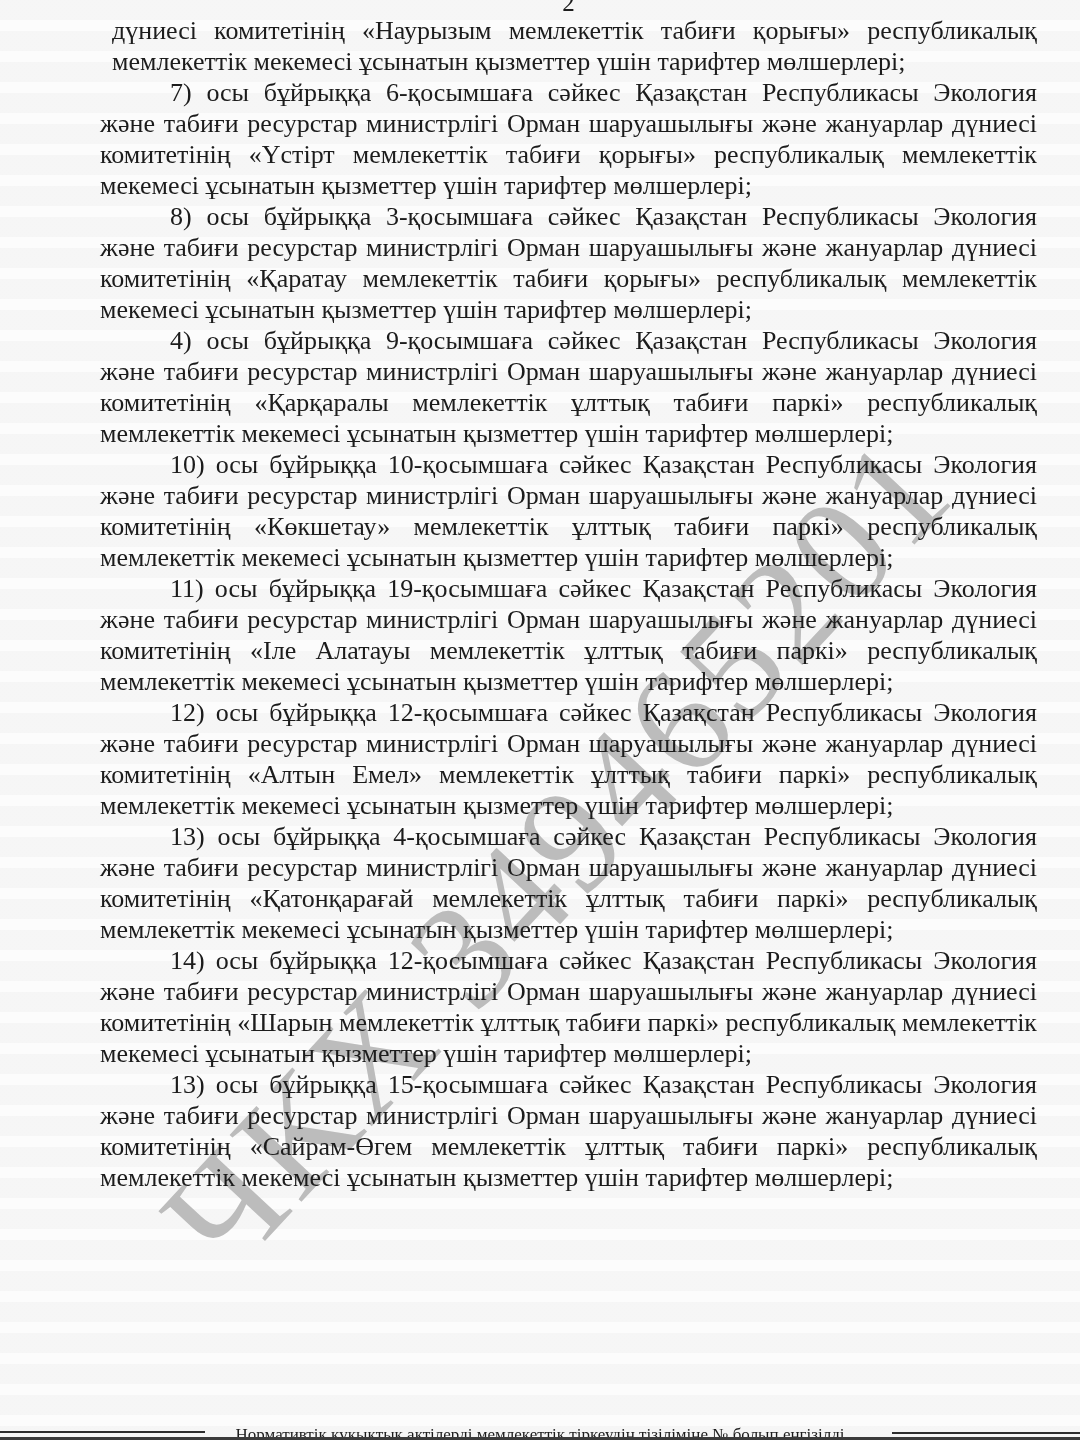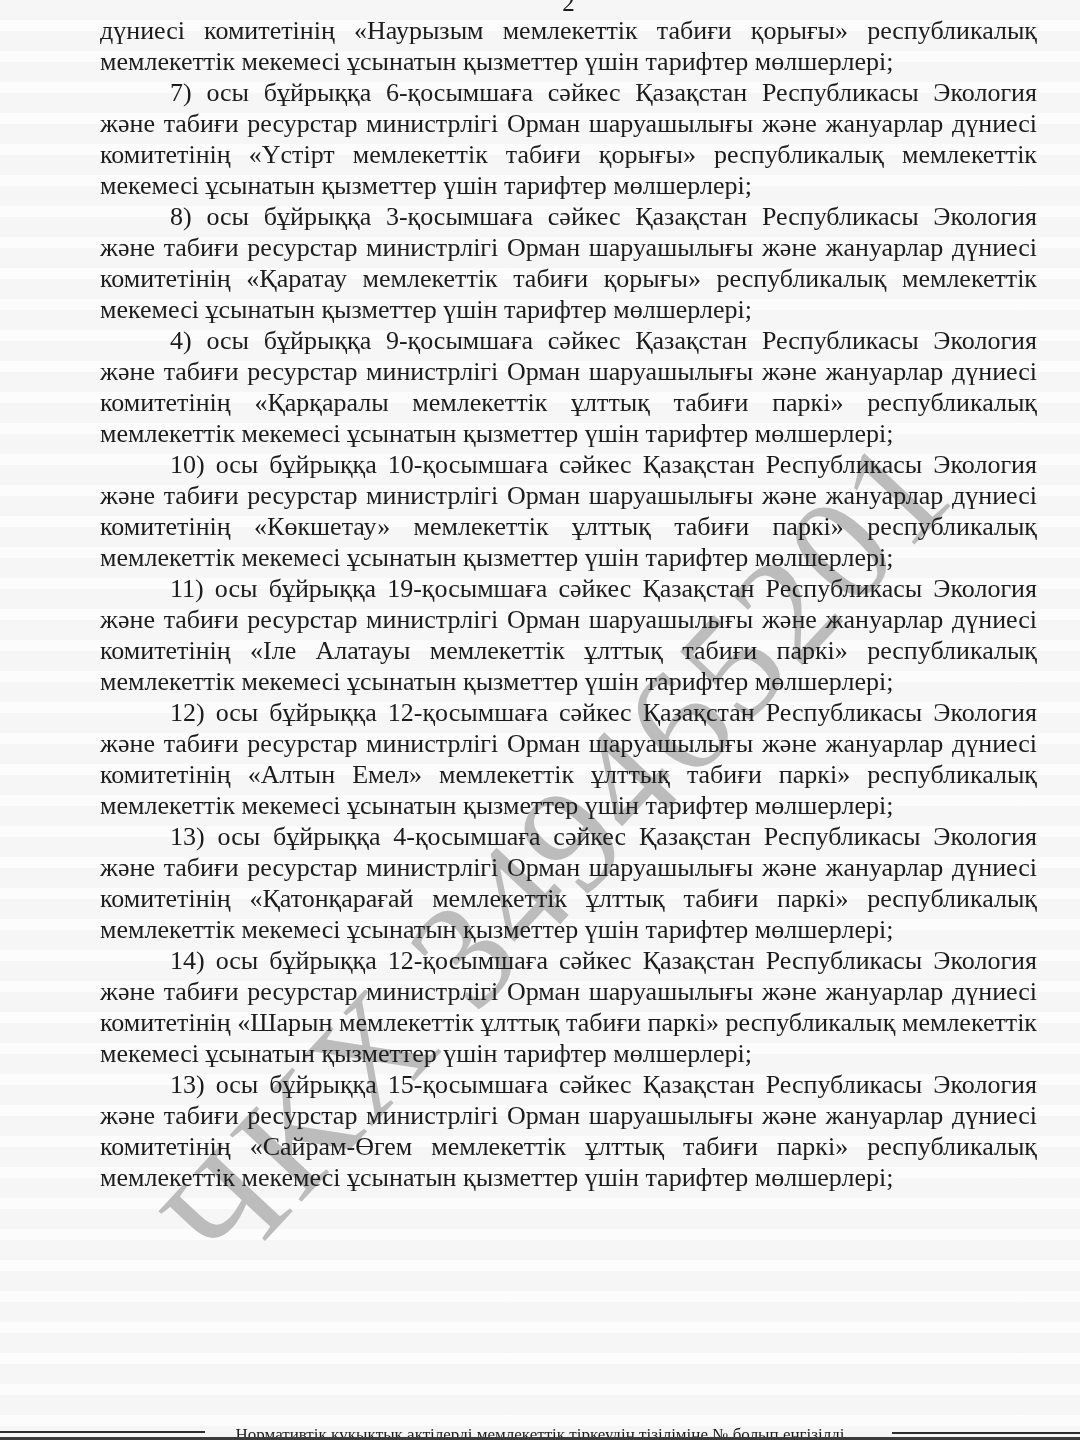--- a/index.html
+++ b/index.html
@@ -66,20 +66,21 @@
     line-height: 31px;
     text-align: justify;
   }
   .para {
     margin: 0;
     padding: 0;
     text-indent: 70px;
   }
   .para.continuation {
     text-indent: 0;
+    margin-left: 12px;
   }
   .footer-rule-left {
     position: absolute;
     left: 0;
     top: 1431px;
     width: 205px;
     height: 2px;
     background: #2e2e2e;
     z-index: 2;
   }

